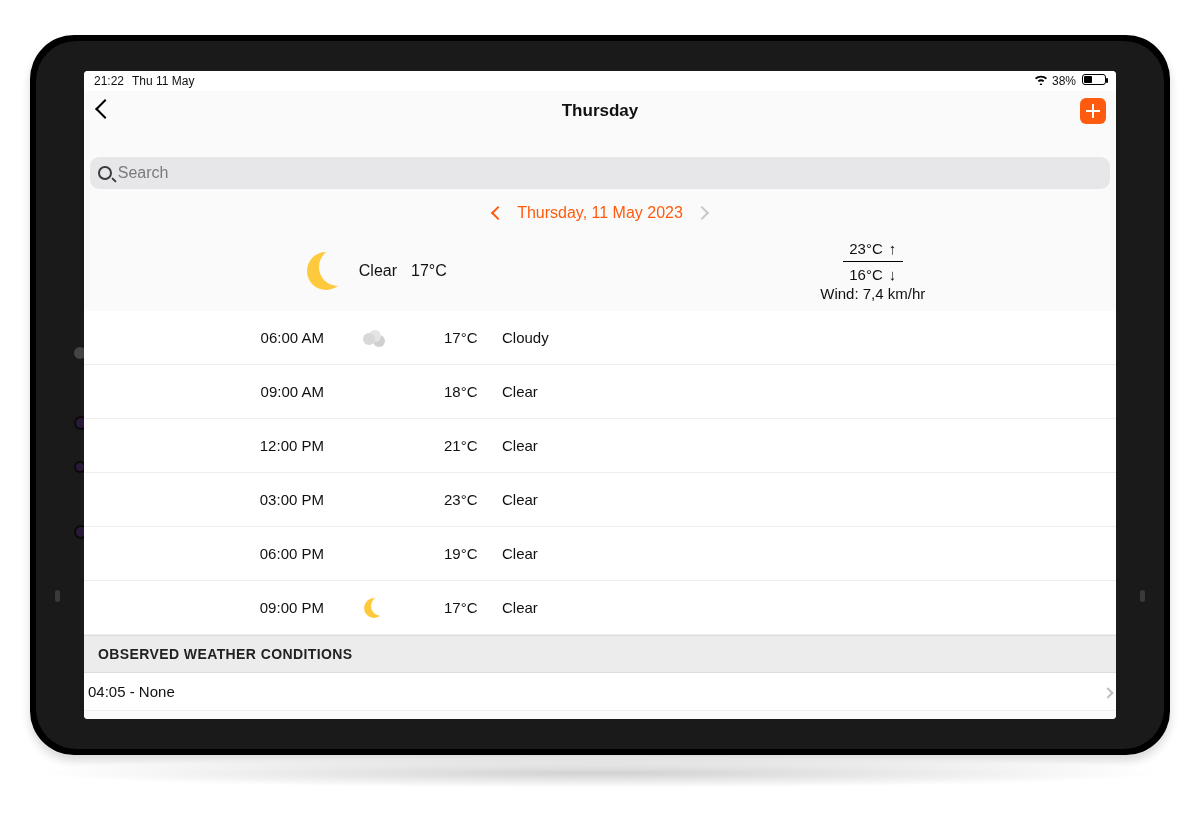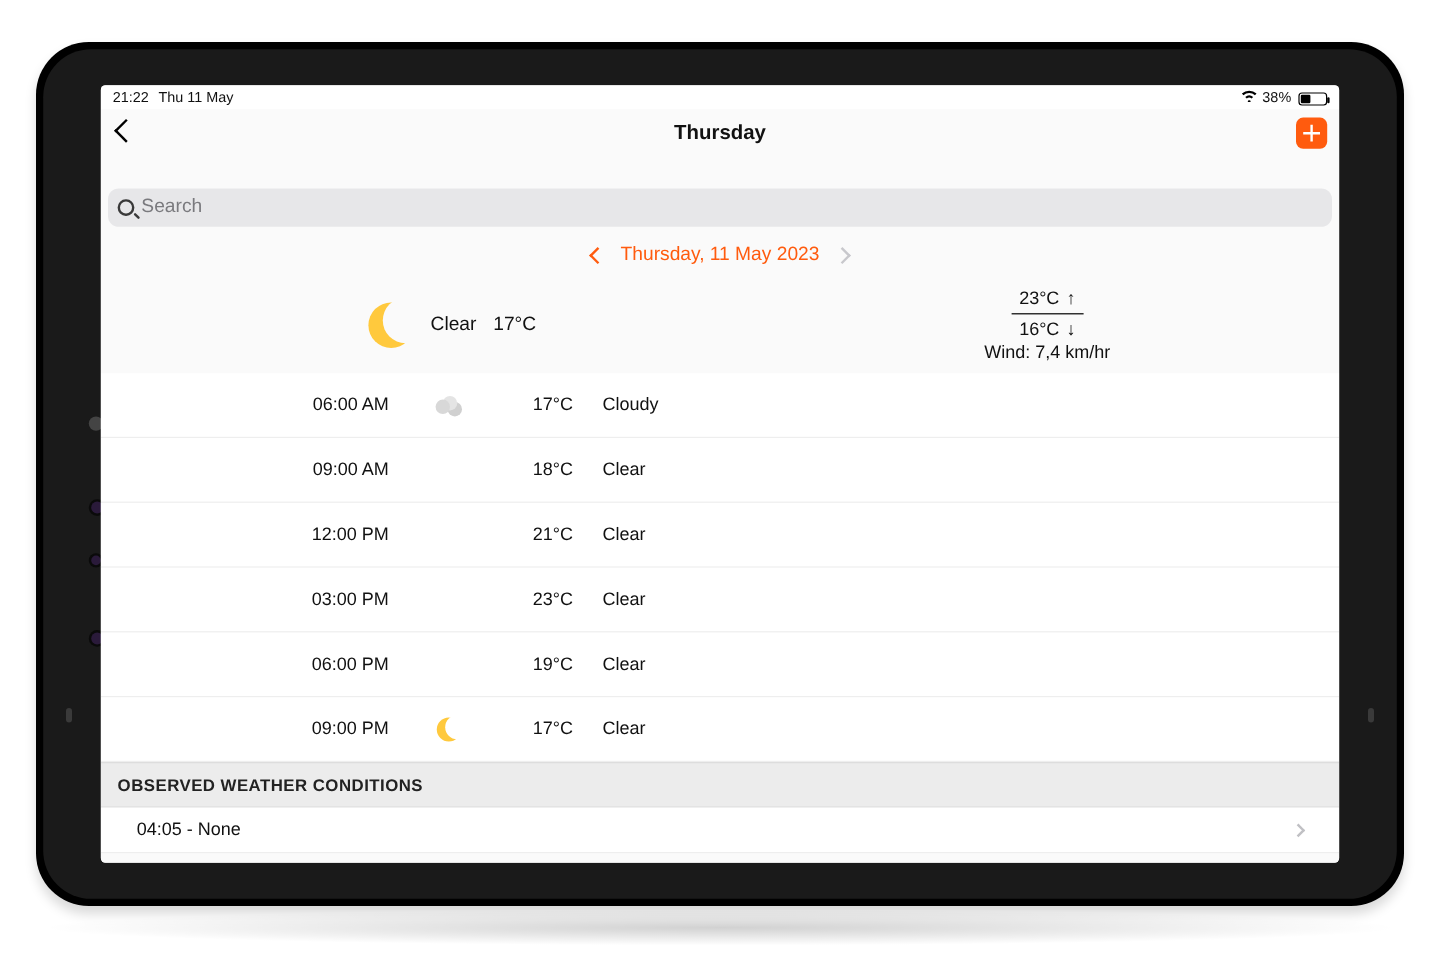--- a/index.html
+++ b/index.html
@@ -56,21 +56,21 @@
   .status-bar {
     height: 20px;
     background: #fff;
     display: flex;
     align-items: center;
     font-size: 12px;
     padding: 0 10px;
     font-weight: 500;
   }
   .status-bar .left { display:flex; gap:8px; }
-  .status-bar .right { margin-left:auto; display:flex; align-items:flex-end; gap:4px; }
+  .status-bar .right { margin-left:auto; display:flex; align-items:flex-start; gap:4px; }
   .wifi-icon { display:inline-block; }
   .battery {
     display:inline-block; width:24px; height:11px; border:1px solid #000; border-radius:3px; position:relative; margin-left:2px;
   }
   .battery:after { content:""; position:absolute; right:-3px; top:3px; width:2px; height:5px; background:#000; border-radius:1px; }
   .battery .fill { position:absolute; left:1px; top:1px; bottom:1px; width:38%; background:#000; border-radius:1px; }
 
   
   .nav-header {
     height: 40px;
@@ -163,21 +163,21 @@
     font-size:15px;
     padding-right:15px;
   }
   .snap-row .time { text-align:right; padding-right:10px; }
   .snap-row .icon-cell { display:flex; justify-content:center; }
   .snap-row .temp { text-align:left; }
   .snap-row .cond { text-align:left; padding-left:4px; }
 
   
   .obs-row {
-    background:#fff; display:flex; align-items:center; padding:10px 30px; font-size:15px;
+    background:#fff; display:flex; align-items:center; padding:10px 4px; font-size:15px;
     border-bottom:1px solid #eee;
   }
   .obs-row .disclosure { margin-left:auto; color:#c0c0c4; }
   .disclosure .chev { width:8px; height:8px; border-width:2px; }
 </style>
 </head>
 <body>
 
 <div class="tablet">
   <span class="home"></span>

